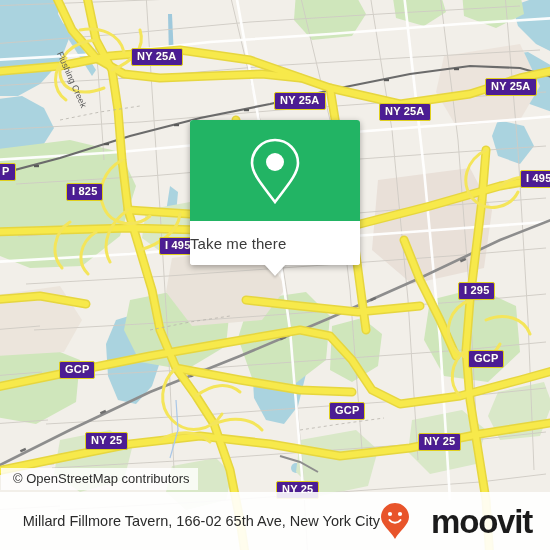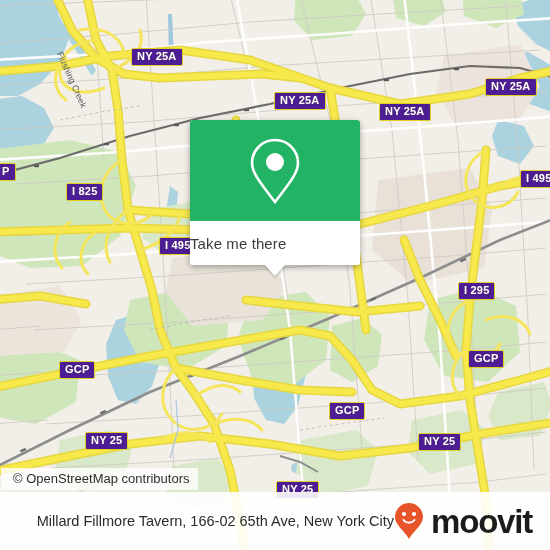--- a/index.html
+++ b/index.html
@@ -103,21 +103,21 @@
   #footer-text{
     flex:1 1 auto;
     font-size:14.5px;
     color:#2b2b2b;
     line-height:20px;
     max-width:390px;
     text-align:right;
   }
   #brand{
     flex:0 0 auto;
-    display:flex;align-items:center;gap:7px;
+    display:flex;align-items:center;gap:21px;
     padding-right:6px;
   }
   #brand-word{
     font-size:33px;
     font-weight:bold;
     color:#1b1b1b;
     letter-spacing:-1.2px;
     line-height:33px;
   }
 </style>

